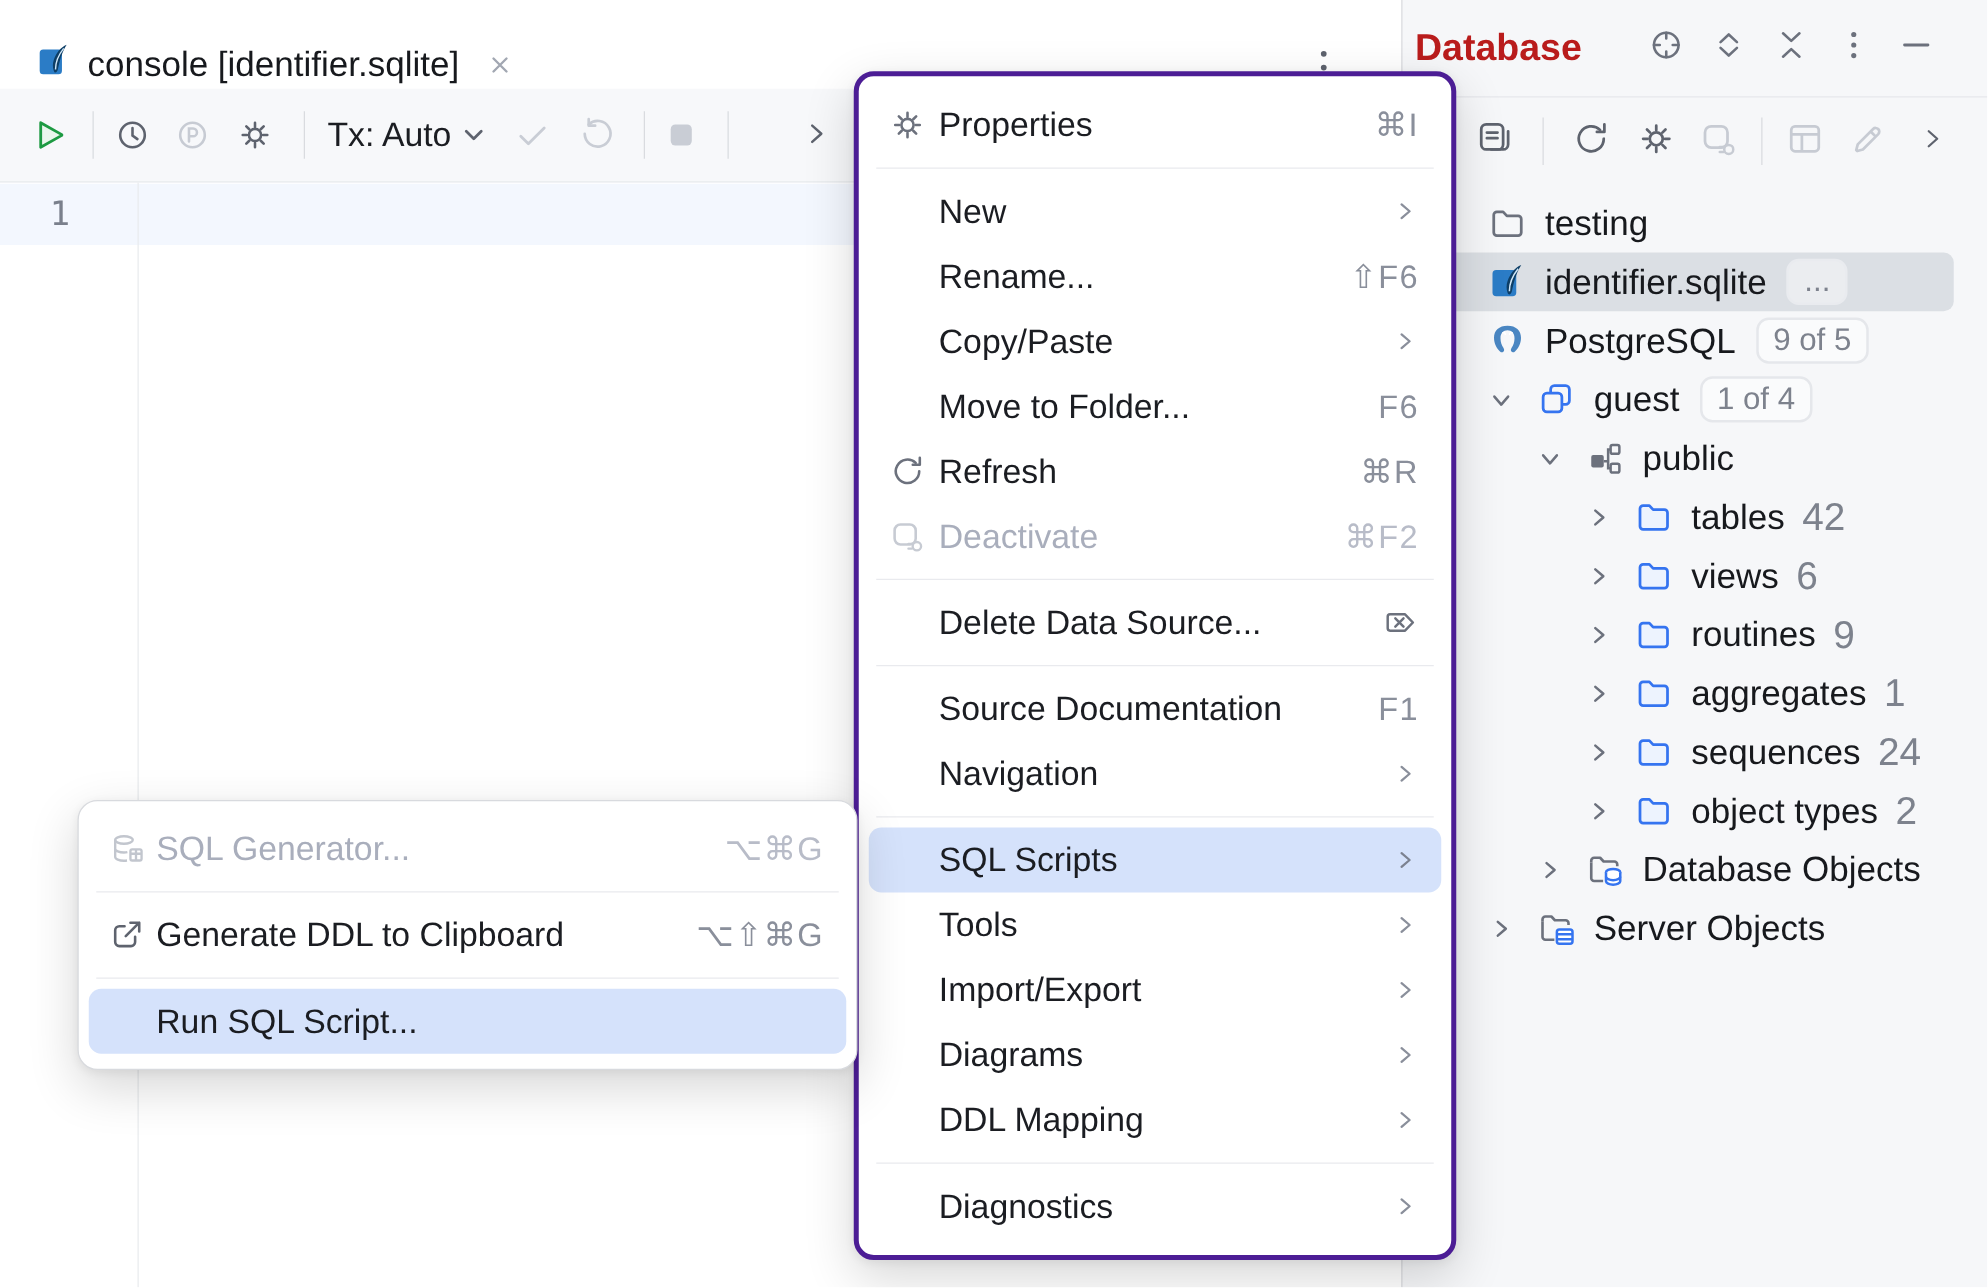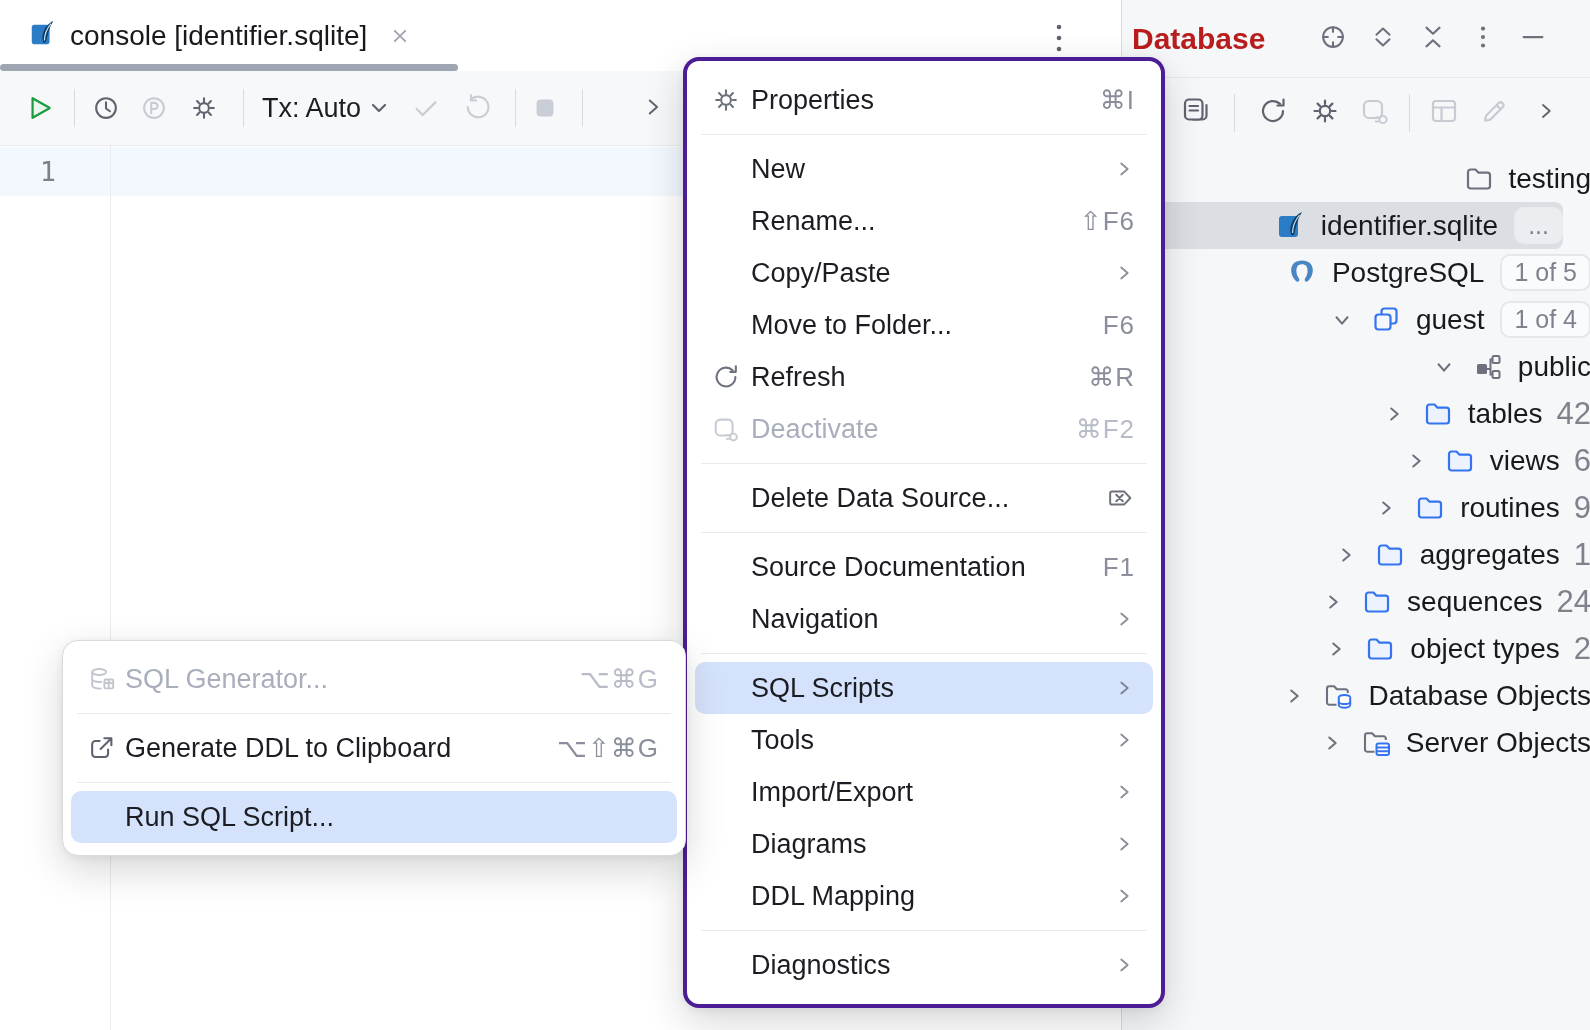--- a/index.html
+++ b/index.html
@@ -2,21 +2,21 @@
 <html><head>
 <meta charset="utf-8">
 <style>
   html,body{margin:0;padding:0;background:#fff;}
   *{box-sizing:border-box;}
   .app{position:relative;width:1590px;height:1030px;background:#fff;overflow:hidden;
        font-family:"Liberation Sans",sans-serif;color:#1B1D22;}
 
   
   .editor-pane{position:absolute;left:0;top:0;width:1121px;height:1030px;background:#fff;}
-  .tab-bar{position:absolute;left:0;top:0;width:100%;height:71px;background:#fff;}
+  .tab-bar{position:absolute;left:0;top:16px;width:100%;height:71px;background:#fff;}
   .tab{display:flex;align-items:center;height:71px;padding-left:28px;}
   .tab-label{font-size:28px;color:#17191D;margin-left:12px;}
   .tab-close{margin-left:20px;display:flex;align-items:center;}
   .tab-underline{position:absolute;left:0;top:64px;width:458px;height:7px;border-radius:4px;background:#9FA6B2;}
   .ed-kebab{position:absolute;left:1049px;top:22px;}
 
   .ed-toolbar{position:absolute;left:0;top:71px;width:1121px;height:75px;background:#F7F8FA;
               border-bottom:1px solid #E8EAED;display:flex;align-items:center;padding-left:26px;}
   .tdiv{width:1px;height:38px;background:#D9DBDF;}
   .tbtn{display:flex;align-items:center;justify-content:center;}
@@ -30,21 +30,21 @@
 
   
   .db-panel{position:absolute;left:1121px;top:0;width:469px;height:1030px;background:#F6F7F9;
             border-left:1px solid #DADCE0;}
   .panel-header{height:78px;display:flex;align-items:center;padding:0 42px 0 10px;border-bottom:1px solid #E6E8EB;}
   .panel-title{font-size:30px;font-weight:bold;color:#b91c1c;}
   .ph-icons{margin-left:auto;display:flex;align-items:center;gap:20px;}
   .panel-toolbar{height:70px;display:flex;align-items:center;padding-left:58px;}
 
   .tree{position:absolute;left:0;top:155px;width:469px;}
-  .trow{display:flex;align-items:center;height:47px;font-size:28px;color:#17191D;justify-content:flex-end;}
+  .trow{display:flex;align-items:center;height:47px;font-size:28px;color:#17191D;}
   .pl0{padding-left:68px}.pl1{padding-left:107px}.pl2{padding-left:146px}
   .trow.selrow{background:#DBDFE4;border-radius:8px;margin-right:28px;}
   .chev{width:39px;flex:0 0 39px;display:flex;align-items:center;}
   .ticon{width:32px;flex:0 0 32px;display:flex;align-items:center;margin-right:14px;}
   .tcount{margin-left:14px;color:#7D828D;font-size:31px;}
   .tbadge{margin-left:16px;border:2px solid #E5E7EB;border-radius:10px;padding:2px 12px;
           color:#7D828D;font-size:25px;background:rgba(255,255,255,.45);}
   .selrow .tbadge{border-color:#E9EBEF;}
 
   
@@ -230,21 +230,21 @@
         <span class="tbadge">...</span>
       </div>
       <div class="trow pl0">
         <span class="ticon">
             <svg width="32" height="32" viewBox="0 0 32 32">
               <path d="M16 3.5c6.8 0 10.8 3.8 10.8 9.6 0 4.8-2.3 8.7-4.8 11-1.1 1-2.5.9-3.1-.3-.4-.8-.2-1.7.4-2.7 1.4-2.1 2.3-4.6 2.3-7.6 0-4-2.3-6.3-5.6-6.3s-5.6 2.3-5.6 6.3c0 3 .9 5.5 2.3 7.6.6 1 .8 1.9.4 2.7-.6 1.2-2 1.3-3.1.3-2.5-2.3-4.8-6.2-4.8-11C5.2 7.3 9.2 3.5 16 3.5z" fill="#4A86C2"></path>
               <path d="M12.4 9.2c.9-.3 1.7.2 1.8 1.1M19.6 9.2c-.9-.3-1.7.2-1.8 1.1" stroke="#fff" stroke-width="1.4" fill="none" stroke-linecap="round"></path>
             </svg>
           </span>
         <span>PostgreSQL</span>
-        <span class="tbadge">1 of 5</span>
+        <span class="tbadge">9 of 5</span>
       </div>
       <div class="trow pl0">
         <span class="chev">
             <svg width="22" height="22" viewBox="0 0 24 24">
               <path d="M6 9l6 7 6-7" fill="none" stroke="#6C717D" stroke-width="2.2" stroke-linecap="round" stroke-linejoin="round"></path>
             </svg>
           </span>
         <span class="ticon">
             <svg width="32" height="32" viewBox="0 0 32 32">
               <rect x="11.5" y="4.5" width="15" height="15" rx="3" fill="none" stroke="#3574F0" stroke-width="2.2"></rect>

